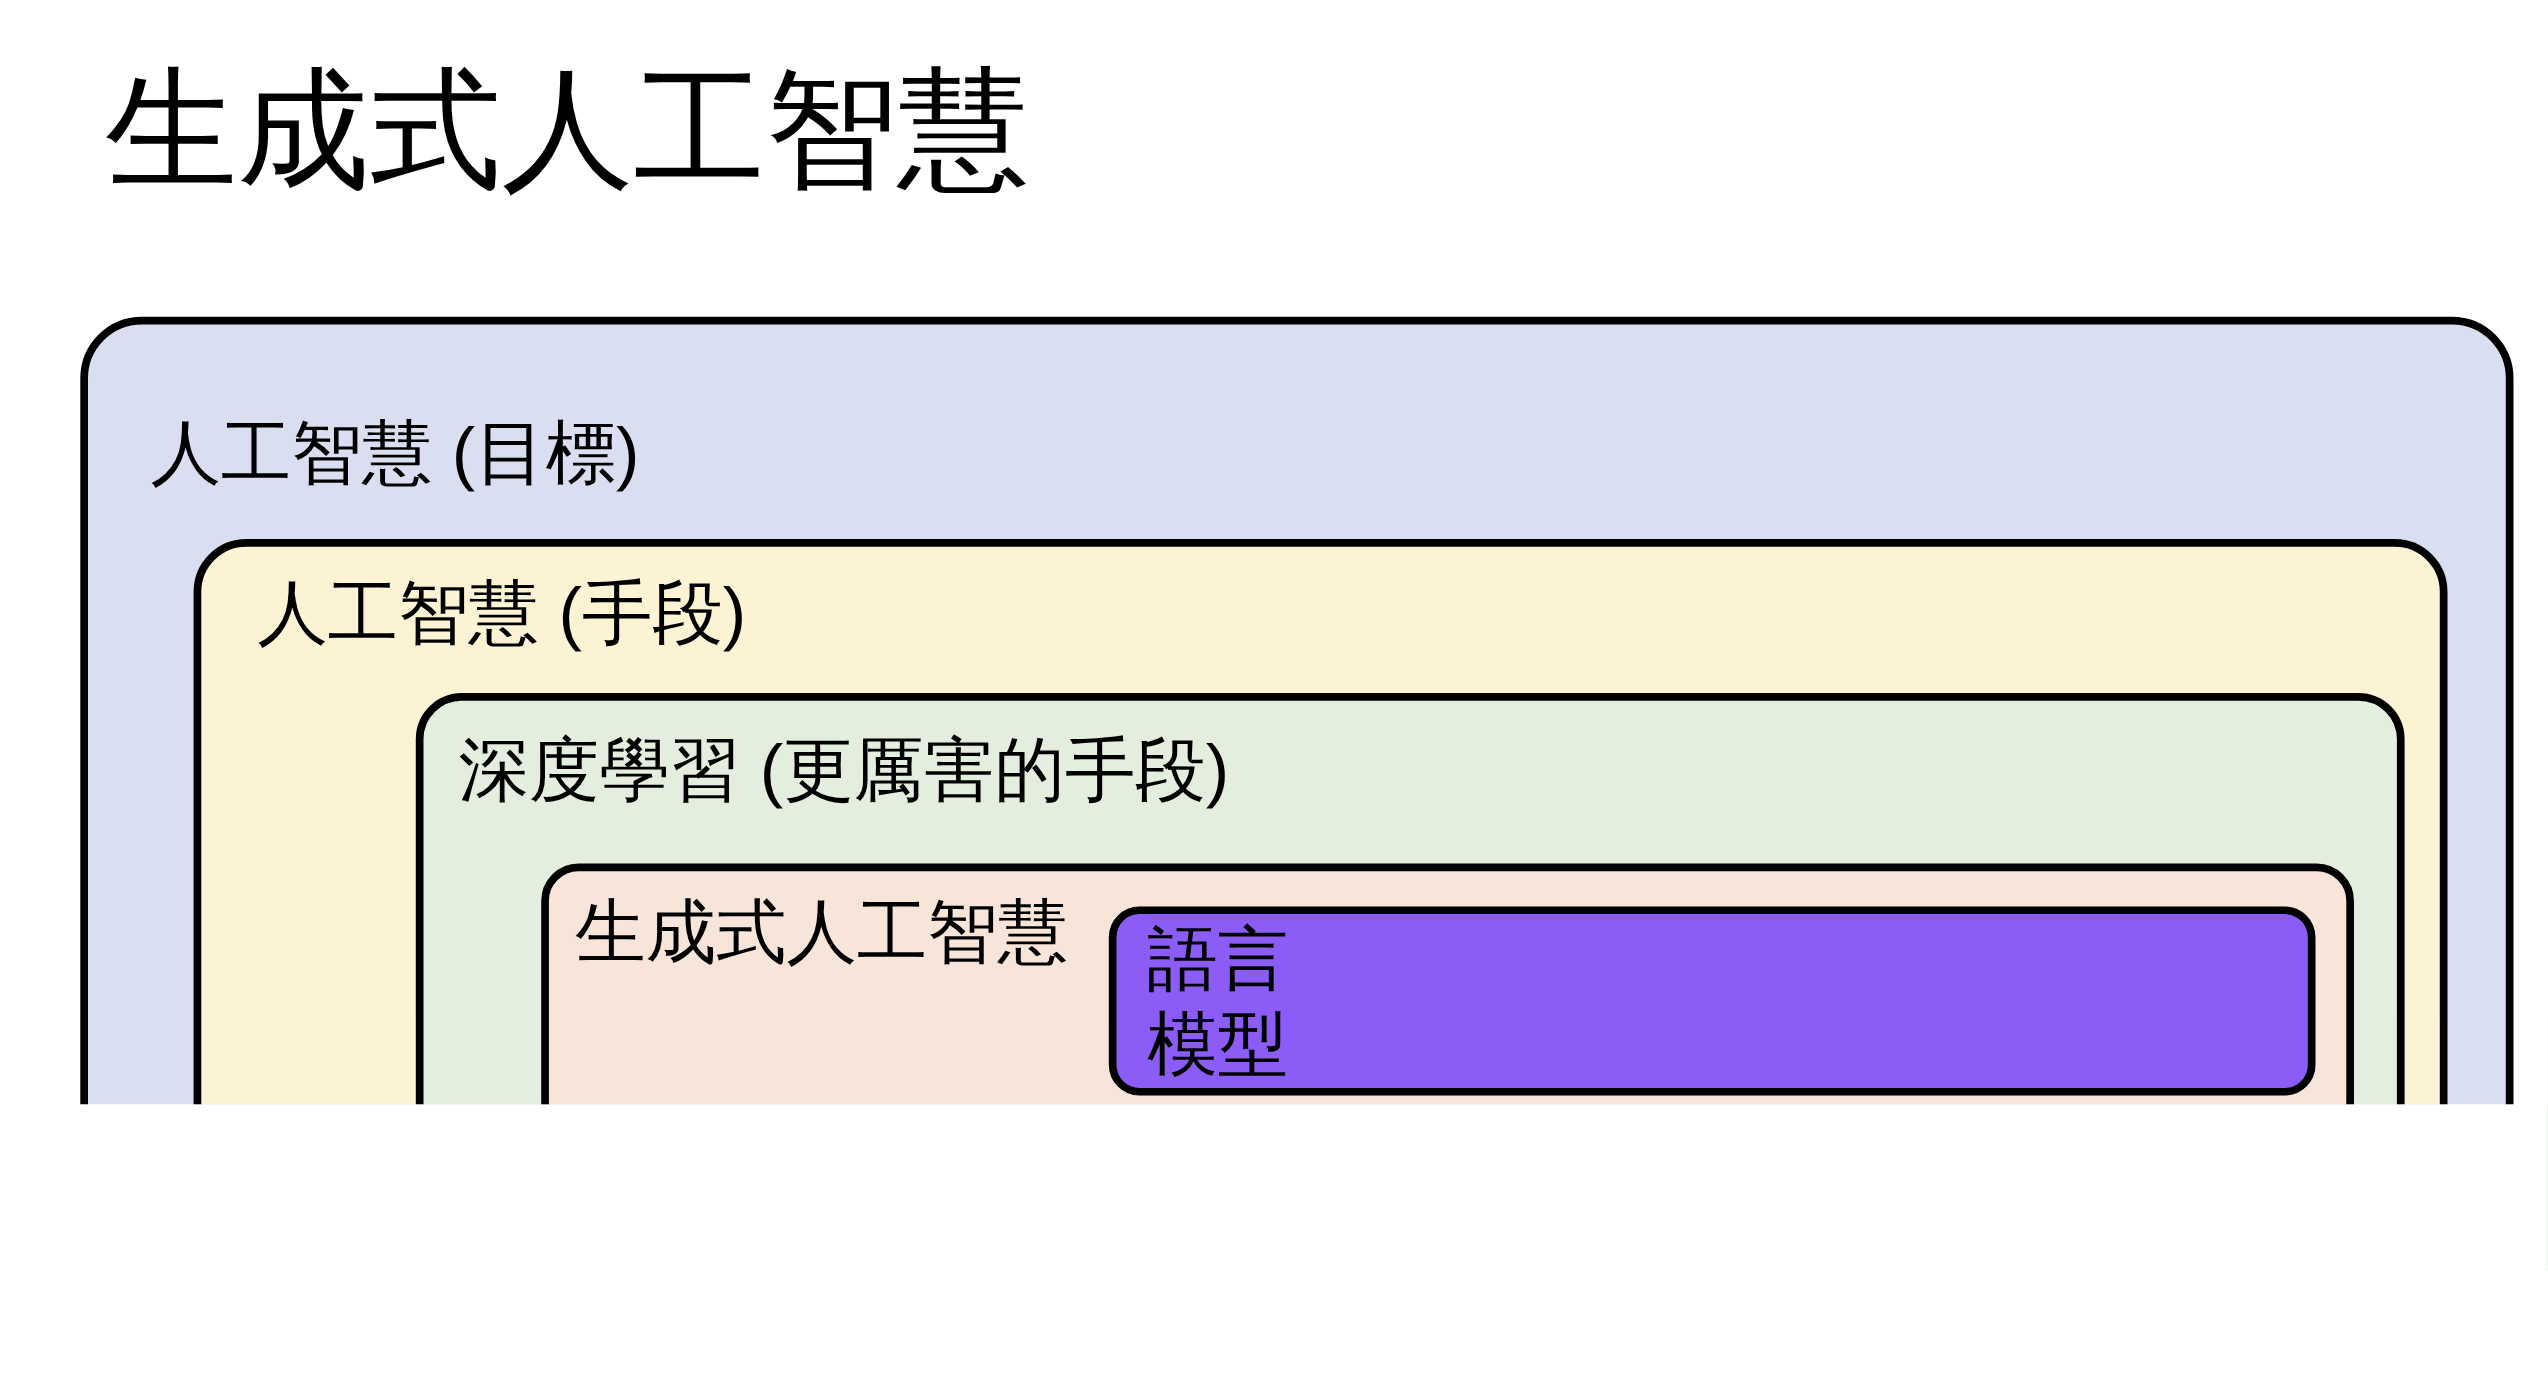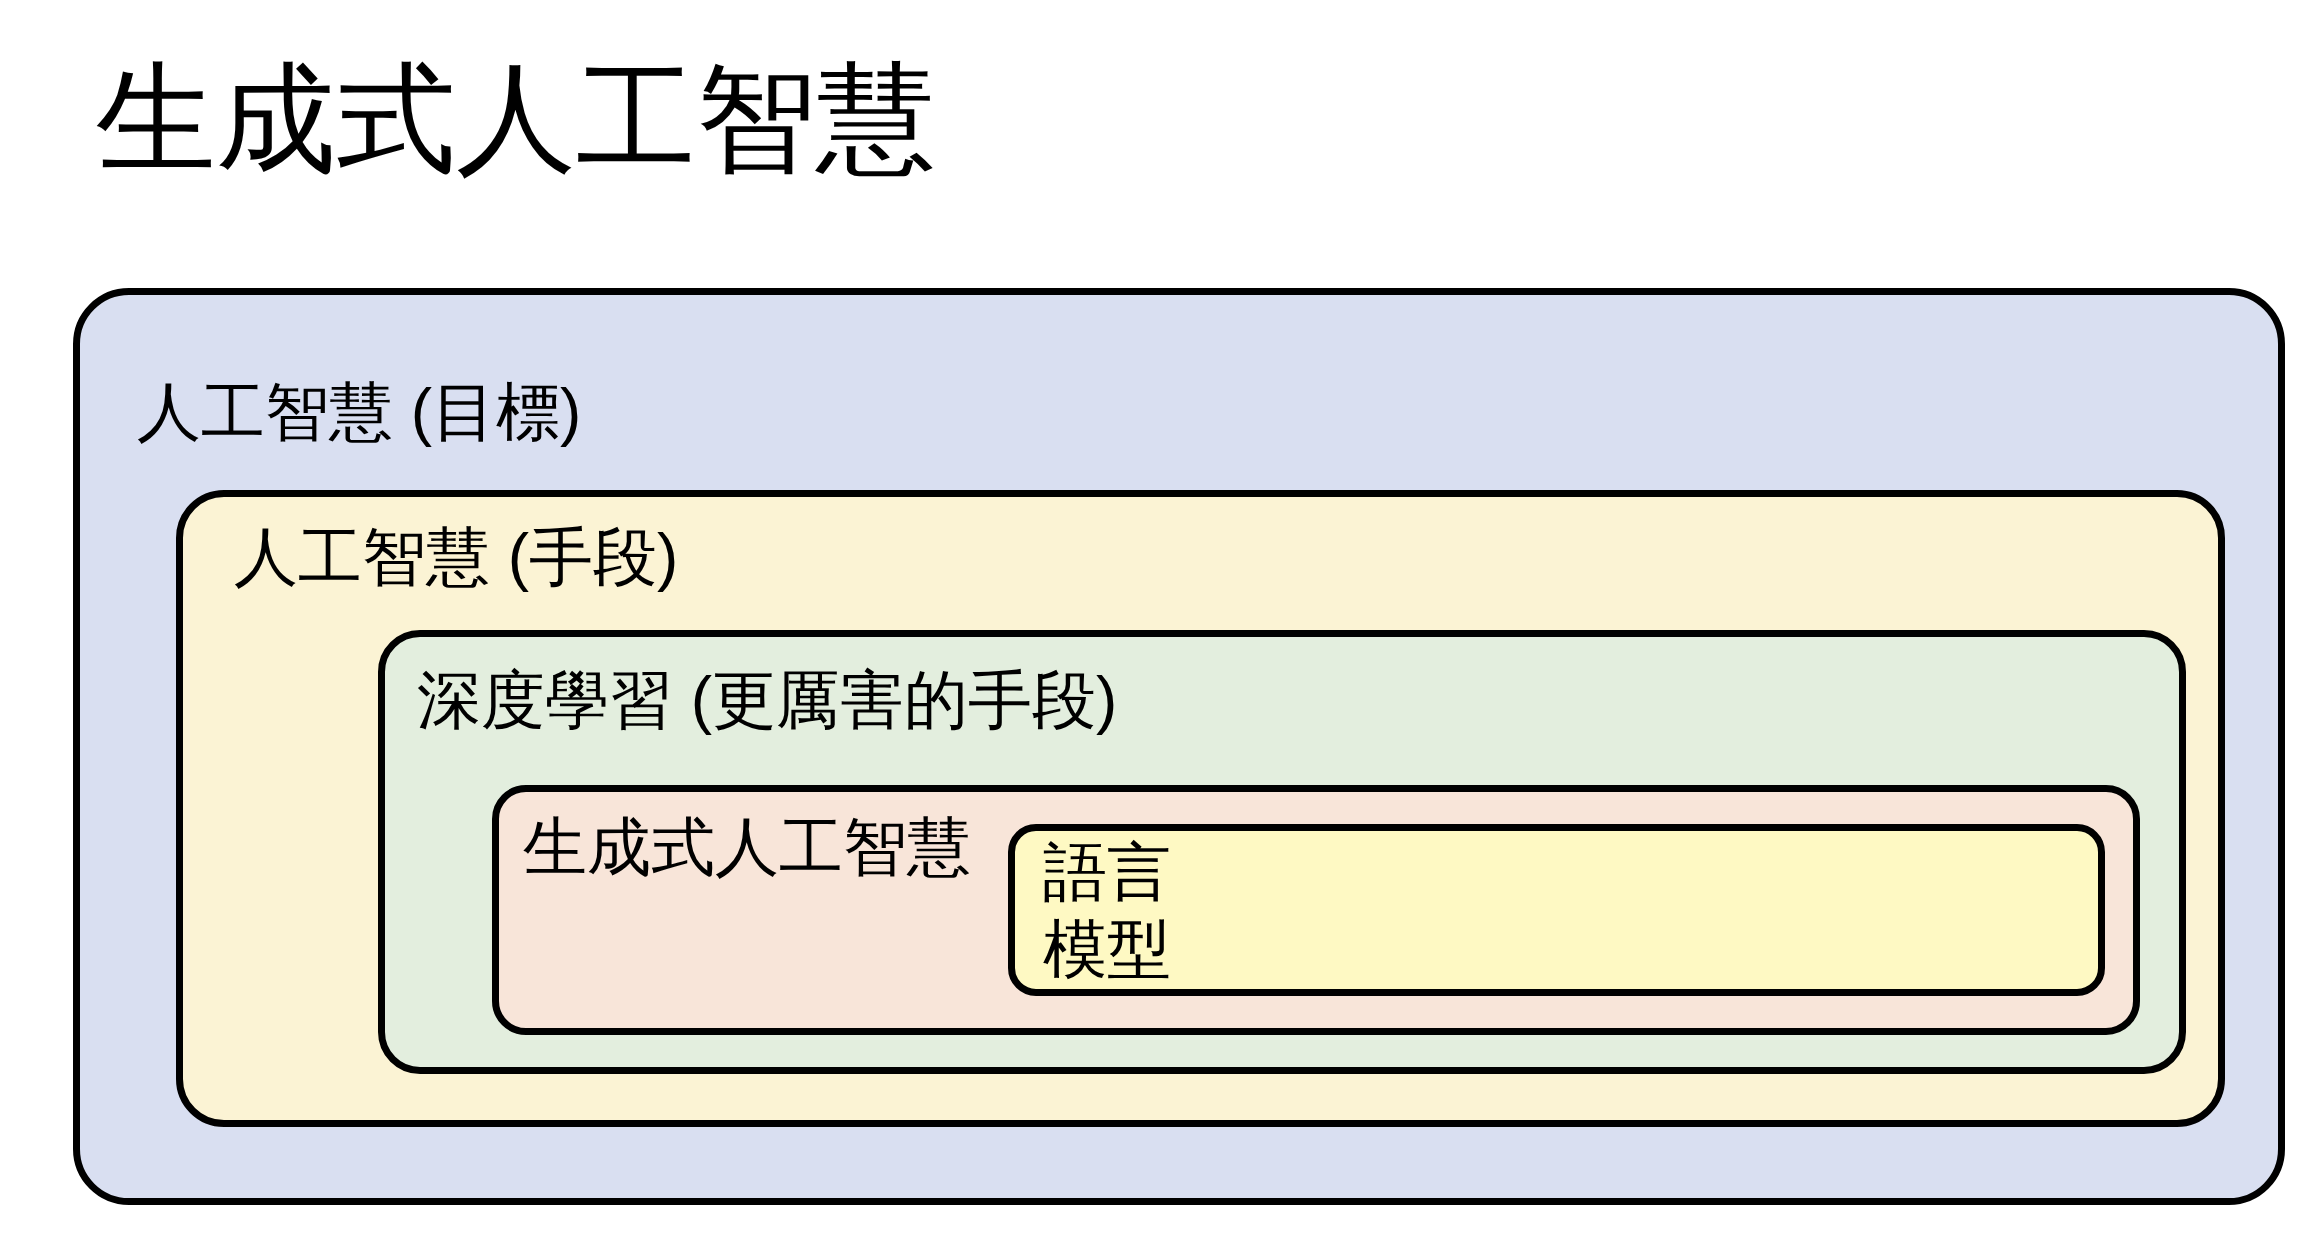--- a/index.html
+++ b/index.html
@@ -3,21 +3,21 @@
 <meta charset="utf-8">
 <style>
   html, body {
     margin: 0;
     padding: 0;
     background: #ffffff;
   }
   .canvas {
     position: relative;
     width: 2316px;
-    height: 1258px;
+    height: 1004px;
     background: #ffffff;
     overflow: hidden;
     font-family: "Liberation Sans", sans-serif;
     color: #000000;
   }
   .title {
     position: absolute;
     left: 96px;
     top: 52px;
     margin: 0;
@@ -65,18 +65,18 @@
   </div>
 
   <div class="box box-dl" style="background-color: rgb(227, 238, 222);">
     <div class="box-label label-dl">深度學習 (更厲害的手段)</div>
   </div>
 
   <div class="box box-genai" style="background-color: rgb(248, 229, 217);">
     <div class="box-label label-genai">生成式人工智慧</div>
   </div>
 
-  <div class="box box-lm" style="background-color: #fef9c3;">
+  <div class="box box-lm" style="background-color: #8b5cf6;">
     <div class="box-label label-lm">語言
 模型</div>
   </div>
 
 </div>
 
 </body></html>

